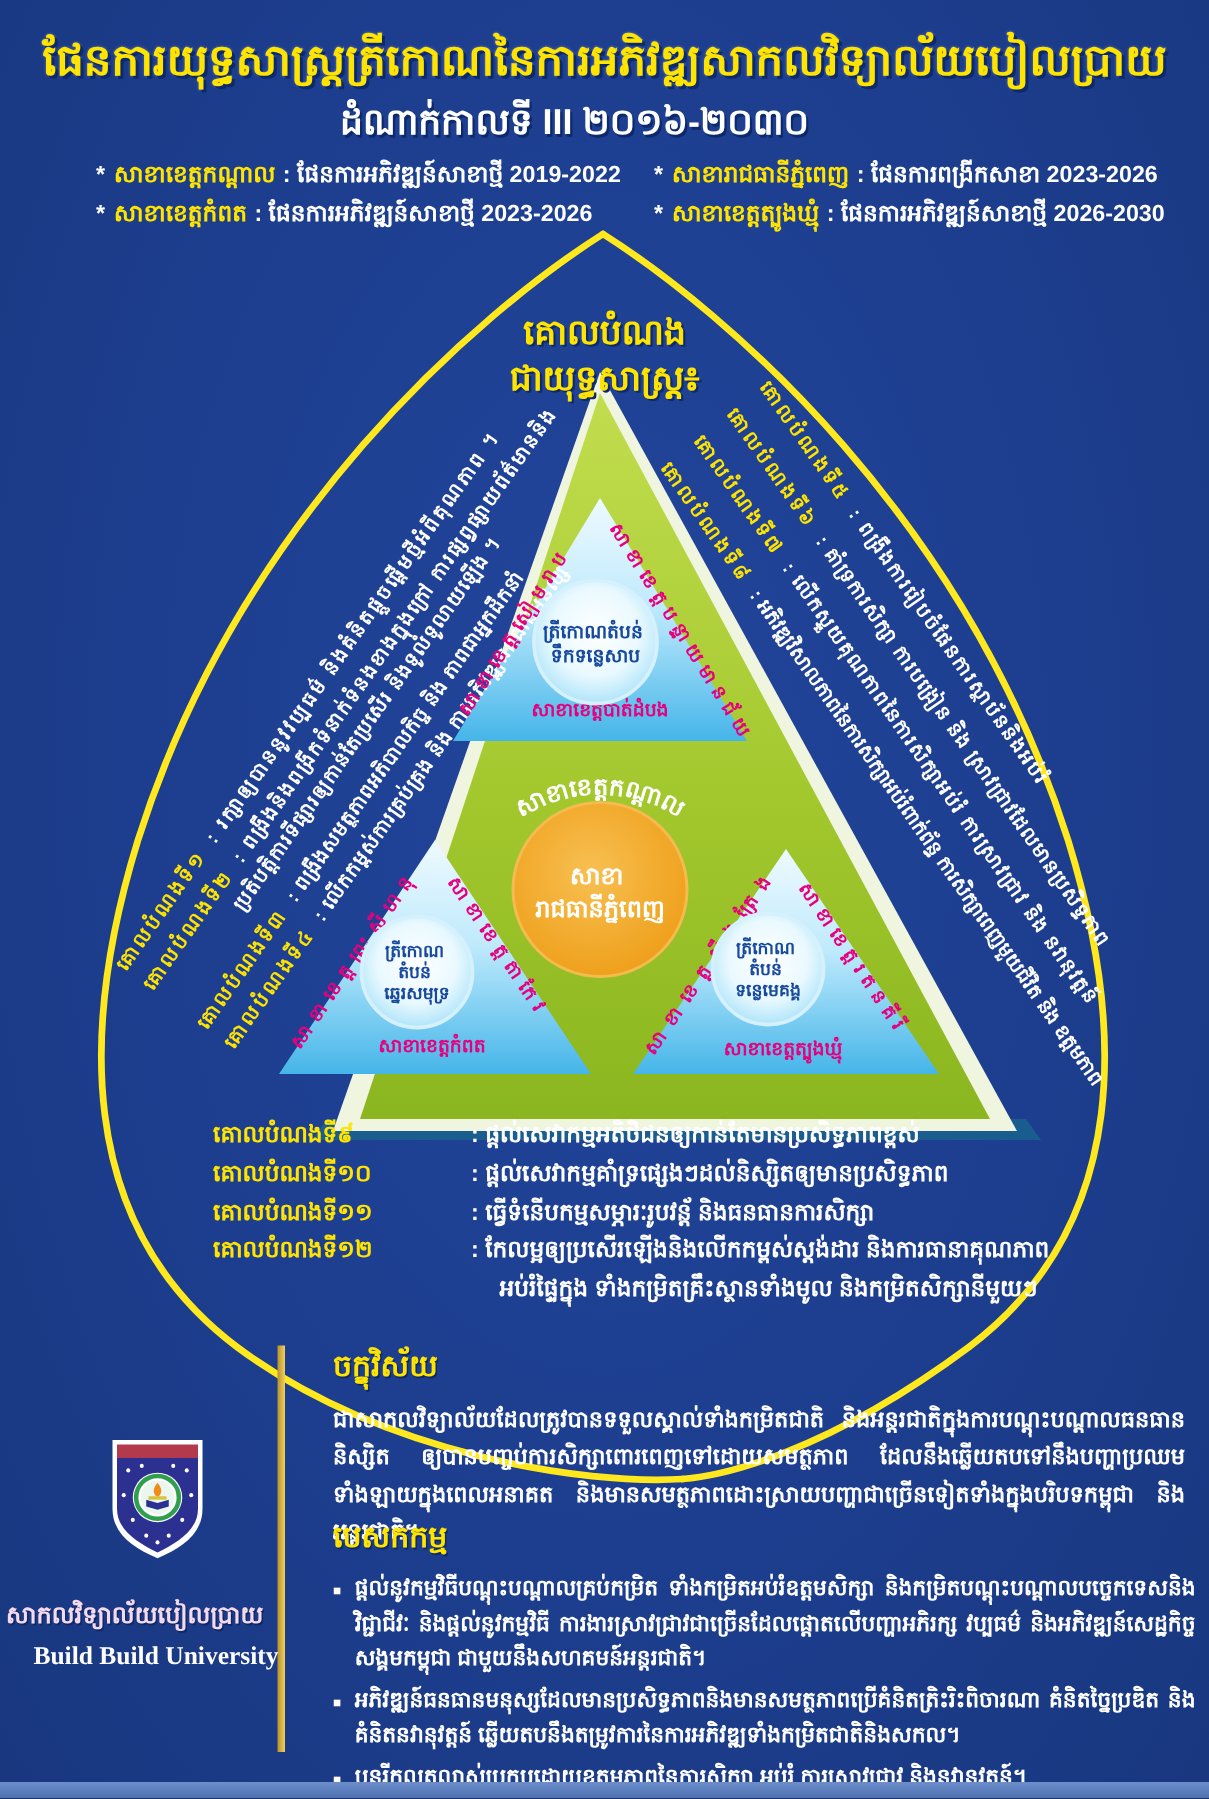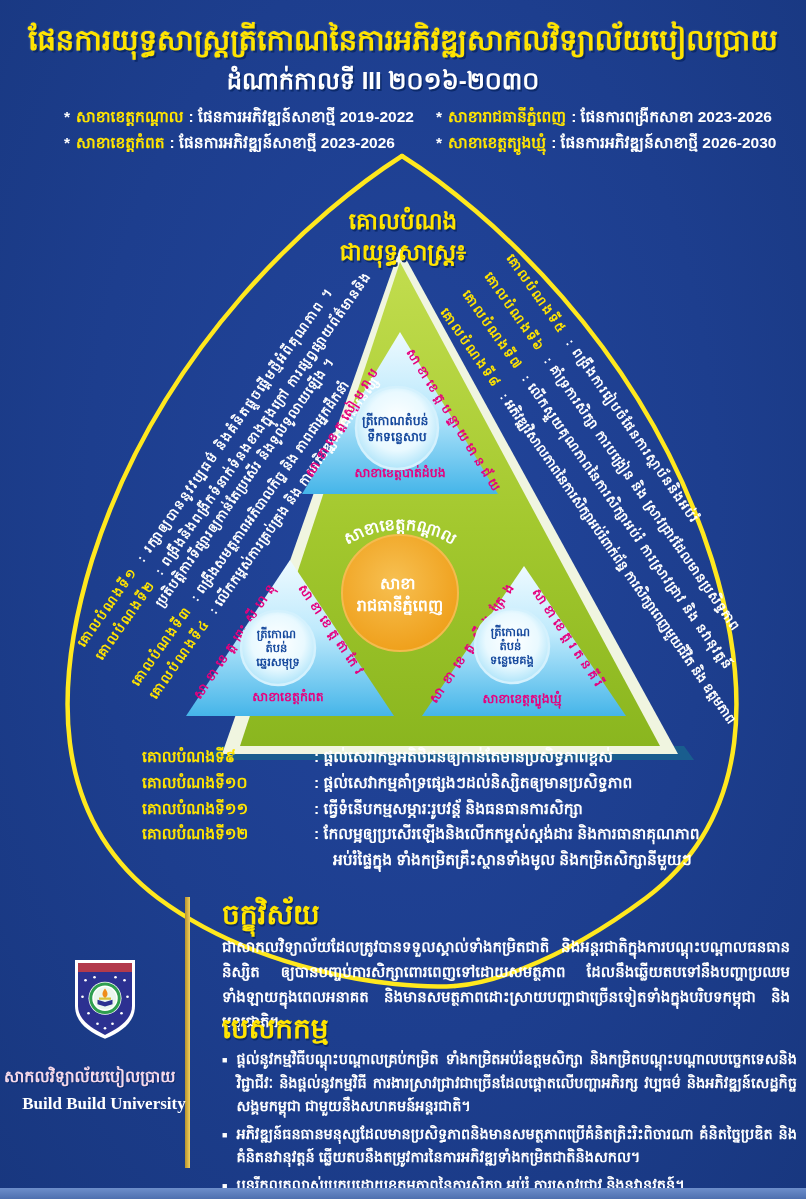--- a/index.html
+++ b/index.html
@@ -20,21 +20,21 @@
   .strategic-heading{top:195px;left:250px;width:306px;text-align:center;color:#ffe400;
     font-size:23px;font-weight:bold;line-height:31px;text-shadow:1.5px 1.5px 0 #0c2a6b;white-space:nowrap;margin-top:11px;}
   .diagram{top:0;left:0;}
   .goals-bottom{top:744px;left:142px;width:648px;font-size:15.5px;font-weight:bold;}
   .goal-row{display:flex;line-height:25.8px;white-space:nowrap;}
   .goal-row .lbl{width:172px;flex:none;color:#ffe400;}
   .goal-row .txt{color:#ffffff;}
   .goal-cont{margin-left:191px;color:#ffffff;line-height:25.8px;white-space:nowrap;}
   .gold-bar{left:185px;top:897px;width:5px;height:271px;
     background:linear-gradient(to right,#b8922c,#f0d05e);}
-  .sec-heading{left:222px;width:400px;font-size:28px;font-weight:bold;color:#ffe400;
+  .sec-heading{left:222px;width:400px;font-size:20px;font-weight:bold;color:#ffe400;
     text-shadow:1px 1.5px 0 #0c2a6b;}
   .vision-heading{top:897px;}
   .vision-body{top:934px;left:222px;width:568px;color:#ffffff;font-size:15px;font-weight:bold;line-height:25px;text-align:justify;}
   .mission-heading{top:1011px;}
   .mission-list{top:1048px;left:222px;width:575px;color:#ffffff;font-size:14.5px;font-weight:bold;line-height:23.5px;}
   .m-bullet{display:flex;margin-bottom:4px;}
   .m-bullet .mark{flex:none;font-size:9px;line-height:23.5px;margin-right:9px;margin-top:1px;color:#fff;}
   .m-bullet .mtext{text-align:justify;}
   .logo-wrap{left:72px;top:956px;width:66px;height:86px;}
   .uni-km{top:1066px;left:4px;width:200px;color:#f6d9ea;font-size:16px;font-weight:bold;

